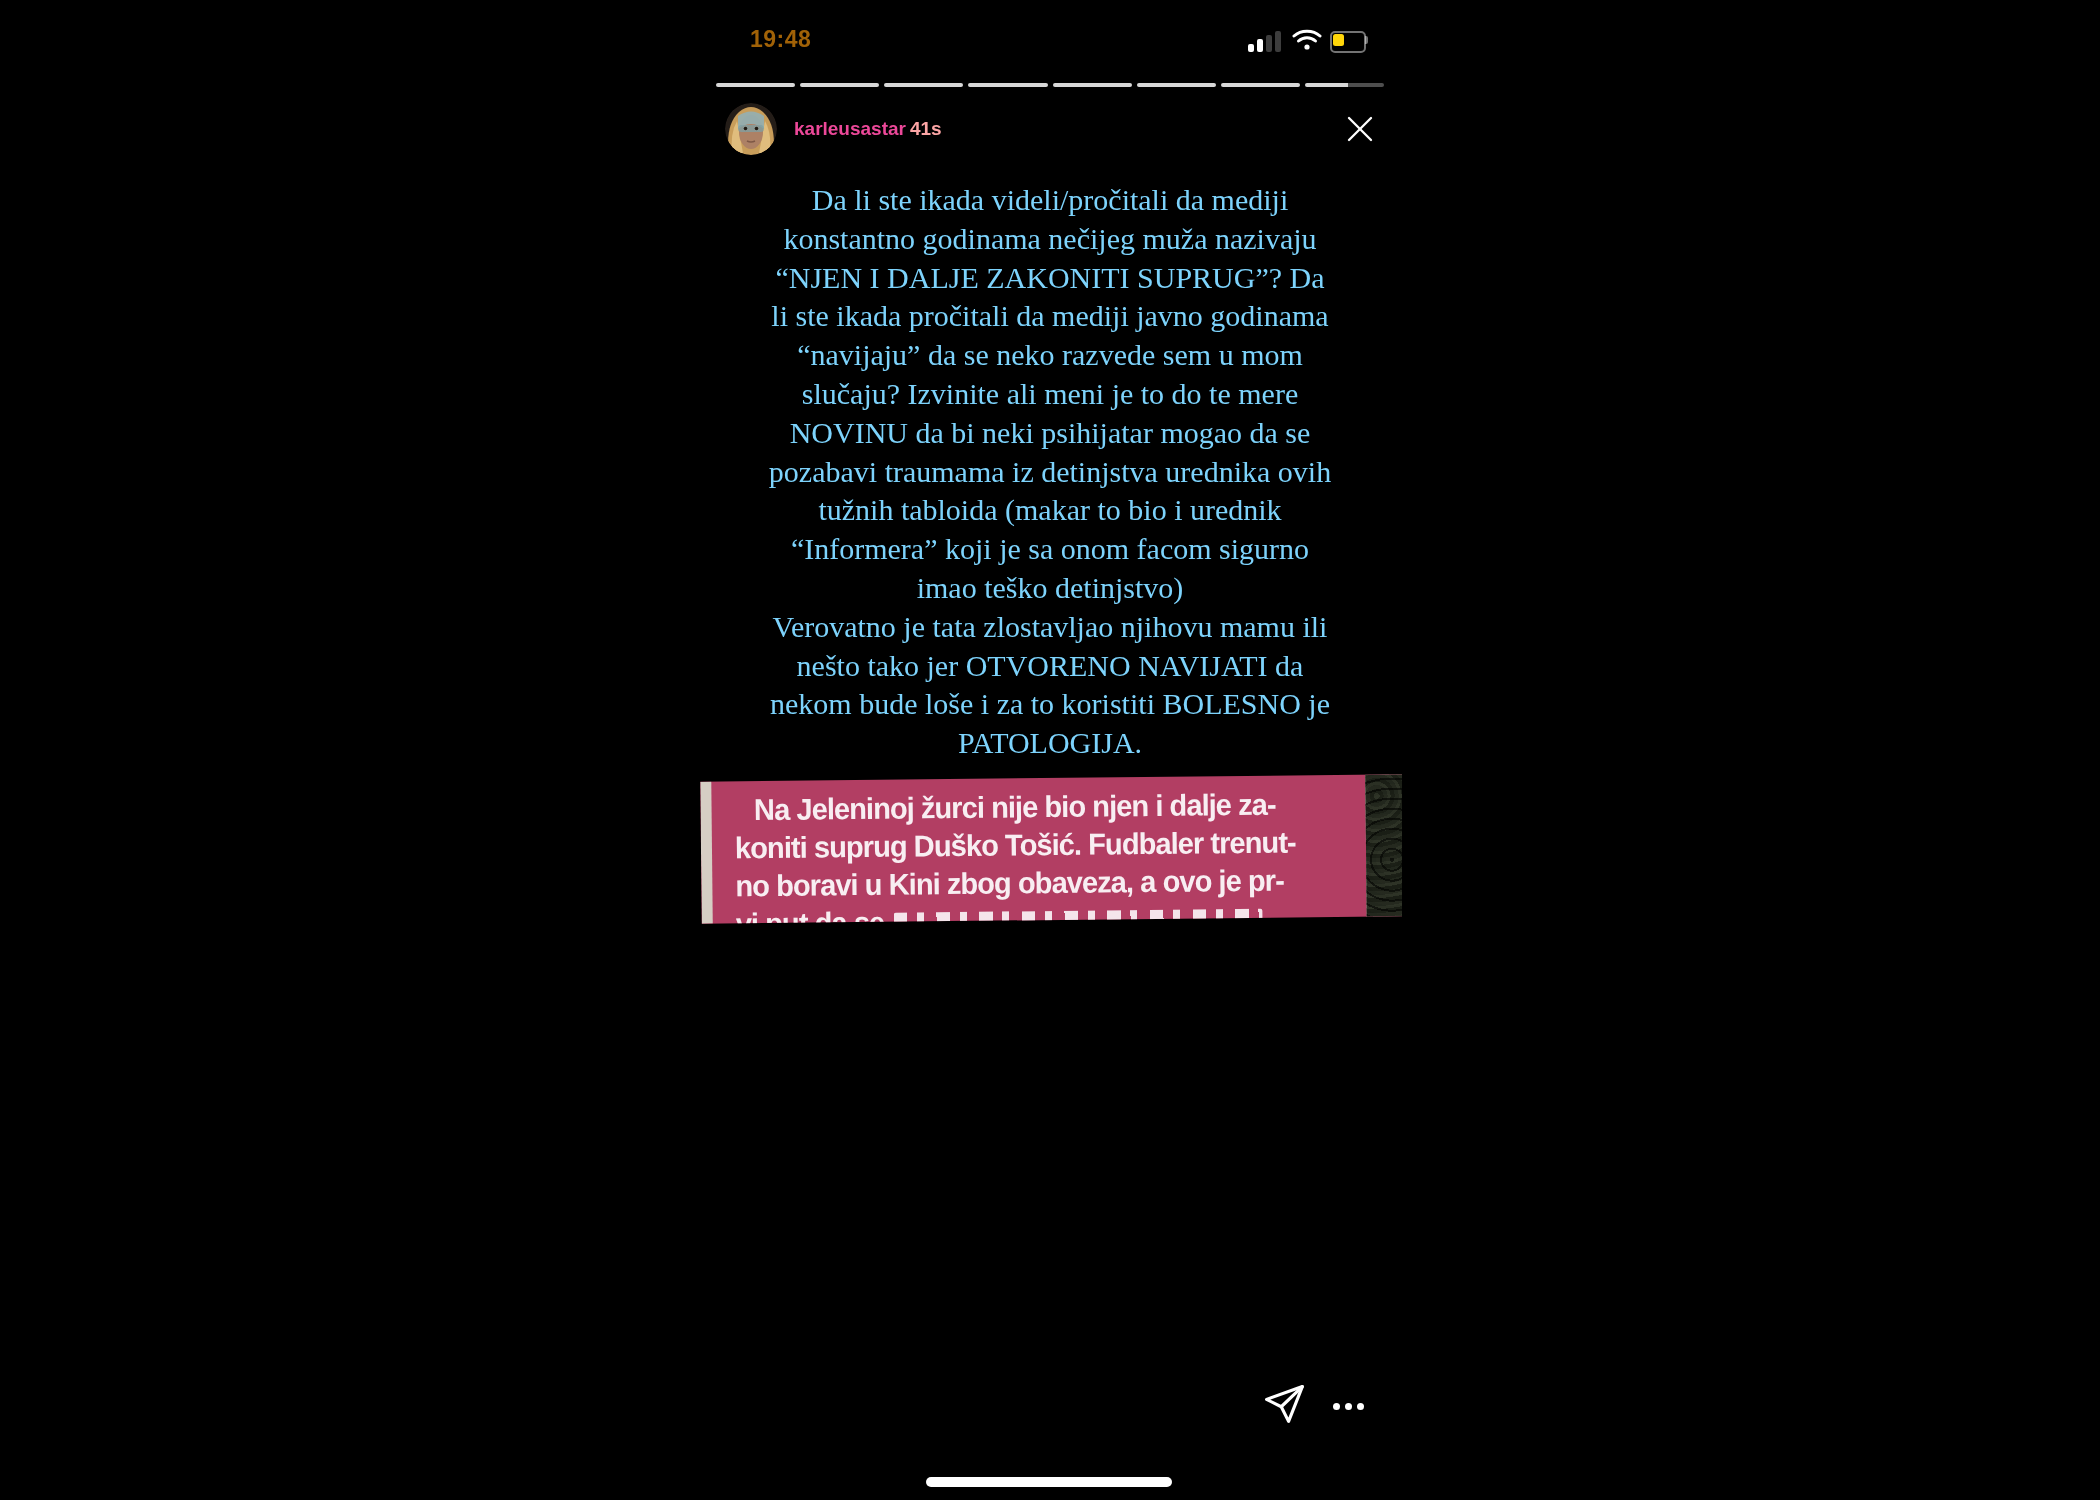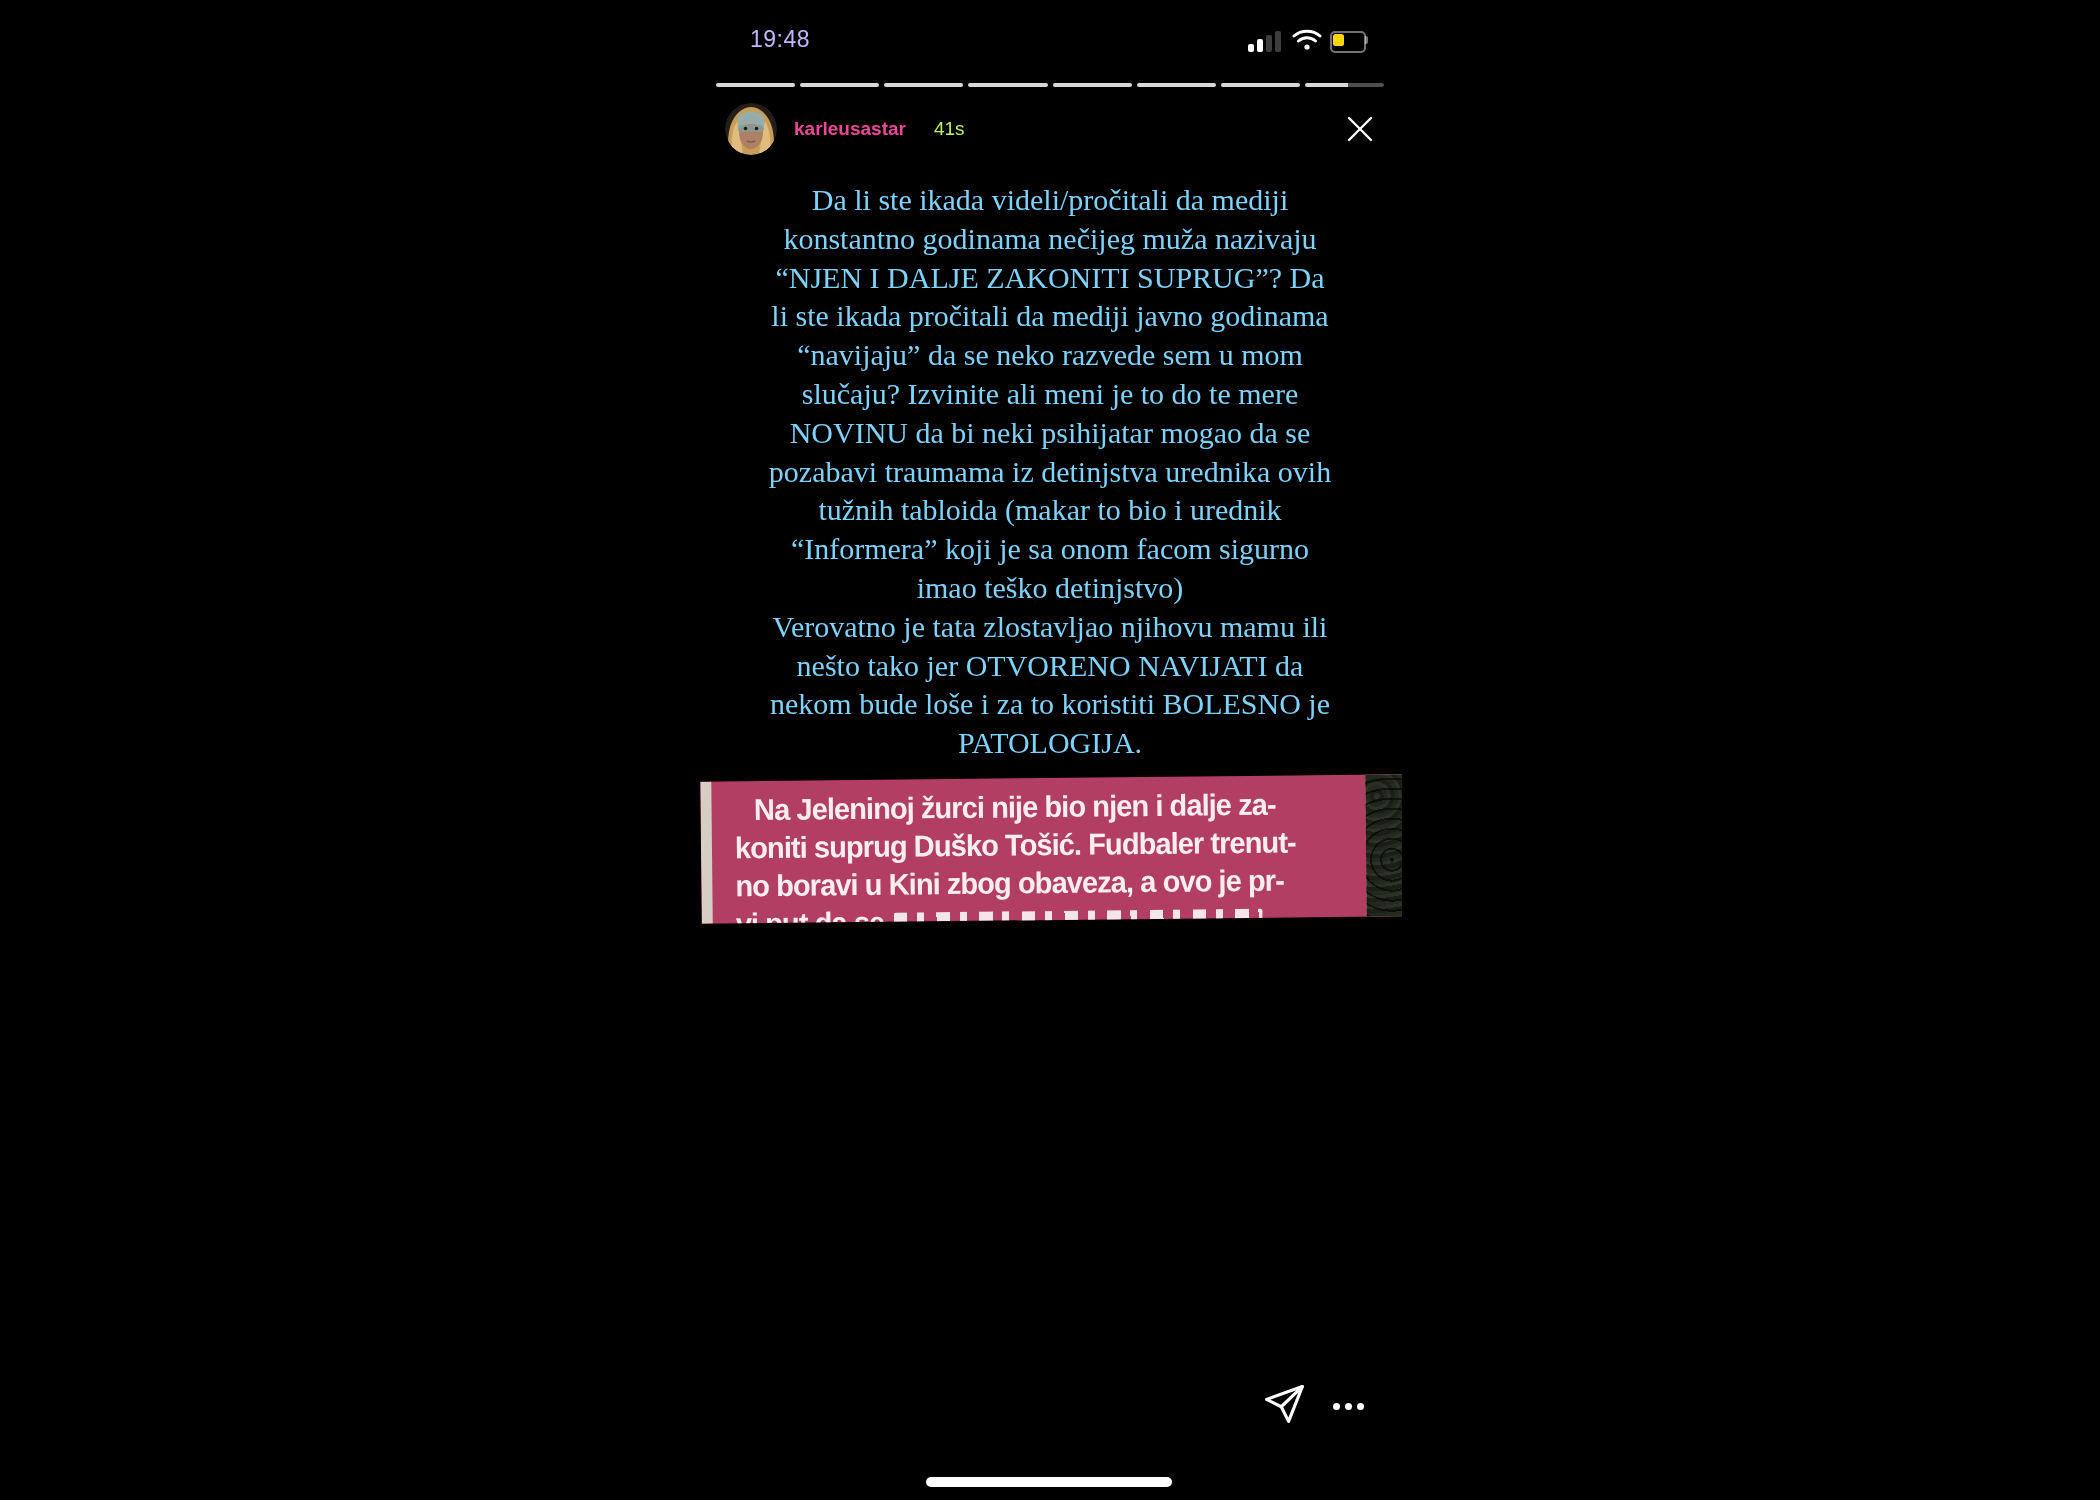--- a/index.html
+++ b/index.html
@@ -1,21 +1,21 @@
 <!DOCTYPE html>
 <html><head>
 <meta charset="utf-8">
 <style>
   html,body{margin:0;padding:0;background:#000;}
   .canvas{position:relative;width:2100px;height:1500px;background:#000;overflow:hidden;
           font-family:"Liberation Sans",sans-serif;}
   .abs{position:absolute;}
 
   
-  .time{left:750px;top:26px;color:#c4b5fd;font-size:23px;font-weight:400;letter-spacing:.5px;}
+  .time{left:750px;top:26px;color:#a16207;font-size:23px;font-weight:700;letter-spacing:.5px;}
   .sig{left:1248px;top:30px;width:36px;height:22px;}
   .sig i{position:absolute;bottom:0;width:6px;border-radius:2px;background:#fff;}
   .sig i:nth-child(1){left:0;height:8px;}
   .sig i:nth-child(2){left:9px;height:13px;}
   .sig i:nth-child(3){left:18px;height:17px;background:#3d3d3d;}
   .sig i:nth-child(4){left:27px;height:21px;background:#3d3d3d;}
   .wifi{left:1292px;top:29px;}
   .batt{left:1330px;top:31px;width:36px;height:18px;}
   .batt .shell{position:absolute;left:0;top:0;width:32px;height:18px;border:2px solid rgba(255,255,255,.45);border-radius:5px;}
   .batt .fill{position:absolute;left:3px;top:3px;width:11px;height:12px;border-radius:2.5px;background:#ffd60a;}
@@ -23,21 +23,21 @@
 
   
   .progress{left:716px;top:83px;width:668px;display:flex;gap:5px;}
   .progress .seg{flex:1;height:4px;border-radius:2px;background:#d8d8d8;}
   .progress .seg.current{background:linear-gradient(to right,#d8d8d8 0 55%,#4e4e4e 55% 100%);}
 
   
   .hdr{left:700px;top:101px;width:700px;height:56px;display:flex;align-items:center;}
   .avatar{width:52px;height:52px;border-radius:50%;overflow:hidden;margin-left:25px;flex:0 0 auto;}
   .uname{color:#ec4899;font-size:19px;font-weight:700;margin-left:17px;}
-  .age{color:#bef264;font-size:19px;margin-left:28px;}
+  .age{color:#fca5a5;font-size:19px;margin-left:4px;font-weight:bold;}
   .close{margin-left:auto;margin-right:24px;width:32px;height:32px;display:flex;align-items:center;justify-content:center;cursor:pointer;}
 
   
   .caption{left:712px;top:181px;width:676px;text-align:center;color:#7dd3fc;
            font-family:"Liberation Serif",serif;font-size:30px;line-height:38.8px;
            font-weight:400;}
   .caption div{white-space:nowrap;}
 
   
   .clipwrap{left:698px;top:769px;width:704px;height:158px;overflow:hidden;}

